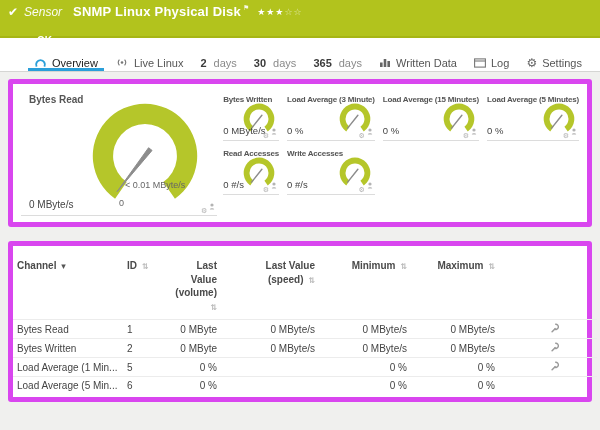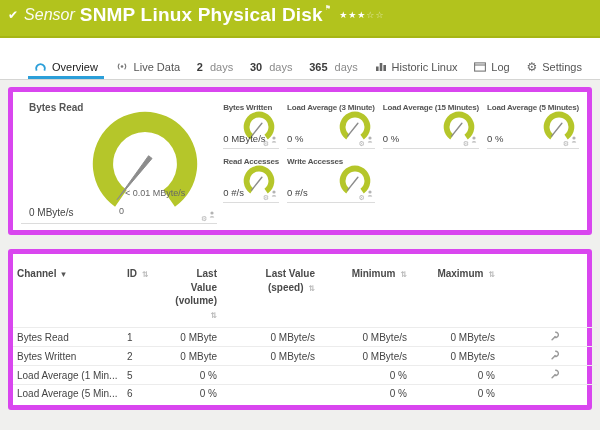--- a/index.html
+++ b/index.html
@@ -7,29 +7,29 @@
     --green:#b2c31d; --green-dark:#a6b515; --gauge-green:#b5c62a;
     --blue:#2b9fd9; --needle:#8c8c8c; --line:#dcdcdc; --rowline:#ececec;
   }
   html,body { width:600px; height:430px; overflow:hidden; }
   body { font-family:"Liberation Sans","DejaVu Sans",sans-serif; background:#f0f0ee; color:#444; }
 
   
   .topbar { height:38px; background:var(--green); border-bottom:2px solid var(--green-dark); color:#fff; padding:4px 10px 0 8px; }
   .title-row { display:flex; align-items:center; }
   .check-icon { font-size:12px; margin-right:6px; }
-  .sensor-word { font-style:italic; font-size:16px; margin-right:5px; opacity:.95; }
-  .sensor-title { font-size:19px; font-weight:bold; letter-spacing:.2px; }
+  .sensor-word { font-style:italic; font-size:12px; margin-right:11px; opacity:.95; }
+  .sensor-title { font-size:13px; font-weight:bold; letter-spacing:.2px; }
   .flag-icon { font-size:7px; align-self:flex-start; margin:0 0 0 2px; opacity:.9; }
   .stars { font-size:9px; margin-left:8px; letter-spacing:1px; cursor:pointer; }
   .stars .empty { opacity:.65; }
   .status-ok { font-size:10px; font-weight:bold; margin-left:29px; margin-top:16px; }
 
   
-  .tabs { height:42px; background:#fff; border-bottom:1px solid #d5d5d3; display:flex; align-items:stretch; justify-content:space-between; padding:16px 12px 0 28px; }
+  .tabs { height:34px; background:#fff; border-bottom:1px solid #d5d5d3; display:flex; align-items:stretch; justify-content:space-between; padding:16px 12px 0 28px; }
   .tab { display:flex; align-items:center; gap:5px; font-size:11px; color:#555; padding:0 6px; position:relative; cursor:pointer; white-space:nowrap; }
   .tab.active { color:#222; }
   .tab.active::after { content:""; position:absolute; left:0; right:0; bottom:0; height:3px; background:var(--blue); }
   .tab-num { font-weight:bold; color:#3b3b3b; margin-right:2px; }
   .tab-days { color:#8a8a8a; }
   .tab-icon { display:inline-flex; align-items:center; }
   .gear-glyph { font-size:12px; color:#666; }
 
   
   .content { padding:7px 8px 0; }
@@ -96,21 +96,21 @@
     </span>
     <span>Overview</span>
   </div>
   <div class="tab">
     <span class="tab-icon">
       <svg width="14" height="11" viewBox="0 0 14 11">
           <circle cx="7" cy="5.5" r="1.3" fill="#777"></circle>
           <path d="M4.4 2.7 A4.4 4.4 0 0 0 4.4 8.3 M9.6 2.7 A4.4 4.4 0 0 1 9.6 8.3" fill="none" stroke="#777" stroke-width="1.1"></path>
         </svg>
     </span>
-    <span>Live Data</span>
+    <span>Live Linux</span>
   </div>
   <div class="tab">
     <span class="tab-num">2</span>
     <span class="tab-days">days</span>
   </div>
   <div class="tab">
     <span class="tab-num">30</span>
     <span class="tab-days">days</span>
   </div>
   <div class="tab">
@@ -118,21 +118,21 @@
     <span class="tab-days">days</span>
   </div>
   <div class="tab">
     <span class="tab-icon">
       <svg width="12" height="11" viewBox="0 0 12 11">
           <rect x="1" y="5.5" width="2.6" height="4.5" fill="#666"></rect>
           <rect x="4.7" y="2" width="2.6" height="8" fill="#666"></rect>
           <rect x="8.4" y="4" width="2.6" height="6" fill="#666"></rect>
         </svg>
     </span>
-    <span>Historic Linux</span>
+    <span>Written Data</span>
   </div>
   <div class="tab">
     <span class="tab-icon">
       <svg width="12" height="10" viewBox="0 0 12 10">
           <rect x="0.6" y="0.9" width="10.8" height="8.2" fill="none" stroke="#777" stroke-width="1.1"></rect>
           <line x1="0.6" y1="3" x2="11.4" y2="3" stroke="#777" stroke-width="1.1"></line>
         </svg>
     </span>
     <span>Log</span>
   </div>

